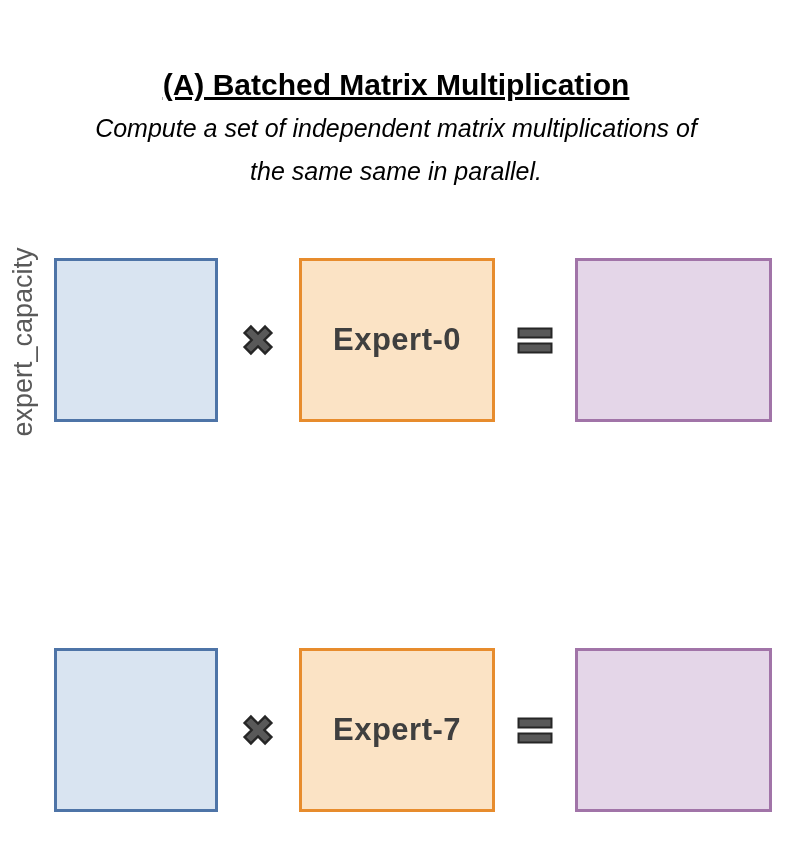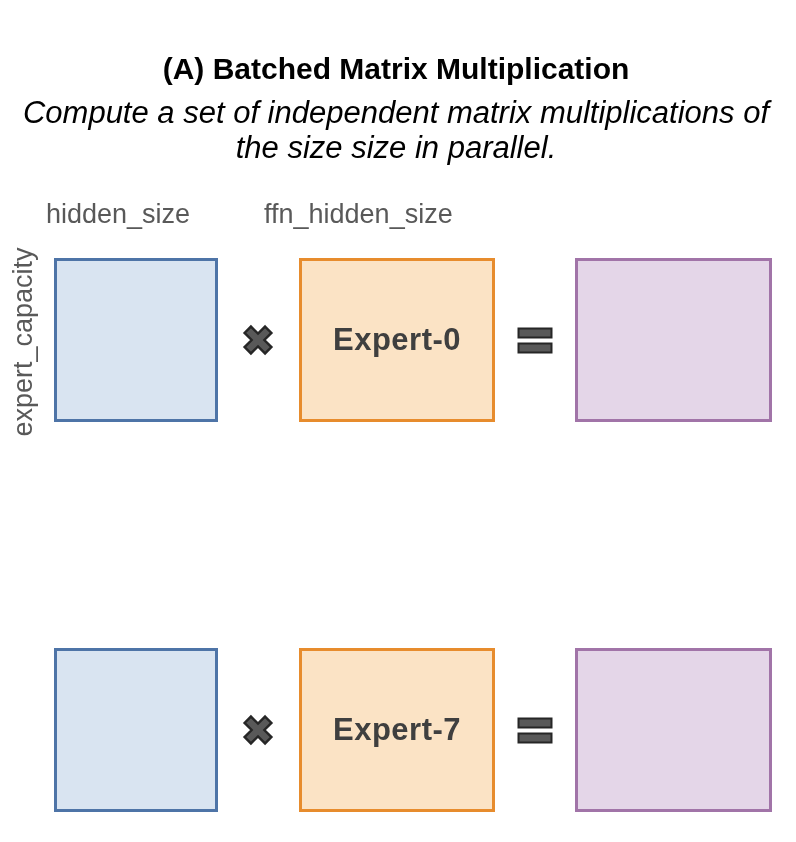--- a/index.html
+++ b/index.html
@@ -1,22 +1,22 @@
 <!DOCTYPE html>
 <html style="--input-fill: #d9e4f1; --input-border: #4e74a7; --expert-fill: #fbe3c5; --expert-border: #e78c2d; --output-fill: #e4d6e8; --output-border: #a174a8; --label-gray: #595959; --operator-fill: #595959; --operator-stroke: #262626; --expert-text: #3f3f3f;"><head>
 <meta charset="utf-8">
 <style>
   html,body{margin:0;padding:0;background:#ffffff;}
   .stage{
     position:relative;width:796px;height:842px;background:#ffffff;
     font-family:"Liberation Sans",sans-serif;overflow:hidden;color:#000;
   }
   .header{position:absolute;top:52px;left:6px;width:780px;text-align:center;}
-  .title{font-size:30px;font-weight:700;margin:0 0 9px 0;}
-  .subtitle{font-size:31px;font-style:italic;line-height:35px;}
+  .title{font-size:30px;font-weight:700;margin:16px 0 9px 0;text-decoration:underline;}
+  .subtitle{font-size:25px;font-style:italic;line-height:35px;margin-top:8px;}
   .dim-label{position:absolute;font-size:27px;color:var(--label-gray,#595959);white-space:nowrap;line-height:1.1;}
   .dim-hidden{left:46px;top:200px;}
   .dim-ffn{left:264px;top:200px;}
   .dim-capacity{left:24px;top:342px;transform:translate(-50%,-50%) rotate(-90deg);}
   .row{position:absolute;left:0;width:796px;height:164px;}
   .row1{top:258px}.row2{top:450px}.row3{top:648px}
   .matrix{position:absolute;top:0;height:164px;box-sizing:border-box;}
   .matrix.input{left:54px;width:164px;background:var(--input-fill,#d9e4f1);border:3px solid var(--input-border,#4e74a7);}
   .matrix.expert{left:299px;width:196px;background:var(--expert-fill,#fbe3c5);border:3px solid var(--expert-border,#e78c2d);display:flex;align-items:center;justify-content:center;}
   .matrix.output{left:575px;width:197px;background:var(--output-fill,#e4d6e8);border:3px solid var(--output-border,#a174a8);}
@@ -28,25 +28,23 @@
   .op rect{fill:var(--operator-fill,#595959);stroke:var(--operator-stroke,#262626);stroke-width:2;}
 </style>
 </head>
 <body>
 
 <div class="stage">
 
   <div class="header">
     <div class="title">(A) Batched Matrix Multiplication</div>
     <div class="subtitle">Compute a set of independent matrix multiplications of</div>
-    <div class="subtitle">the size size in parallel.</div>
+    <div class="subtitle">the same same in parallel.</div>
   </div>
 
-  <div class="dim-label dim-hidden">hidden_size</div>
-  <div class="dim-label dim-ffn">ffn_hidden_size</div>
   <div class="dim-label dim-capacity">expert_capacity</div>
 
   <div class="row row1">
     <div class="matrix input"></div>
     <svg class="op multiply" width="34" height="34" viewBox="0 0 34 34">
       <polygon transform="rotate(45 17 17)" points="12.5,2.5 21.5,2.5 21.5,12.5 31.5,12.5 31.5,21.5 21.5,21.5 21.5,31.5 12.5,31.5 12.5,21.5 2.5,21.5 2.5,12.5 12.5,12.5"></polygon>
     </svg>
     <div class="matrix expert">
       <span class="expert-label">Expert-0</span>
     </div>

